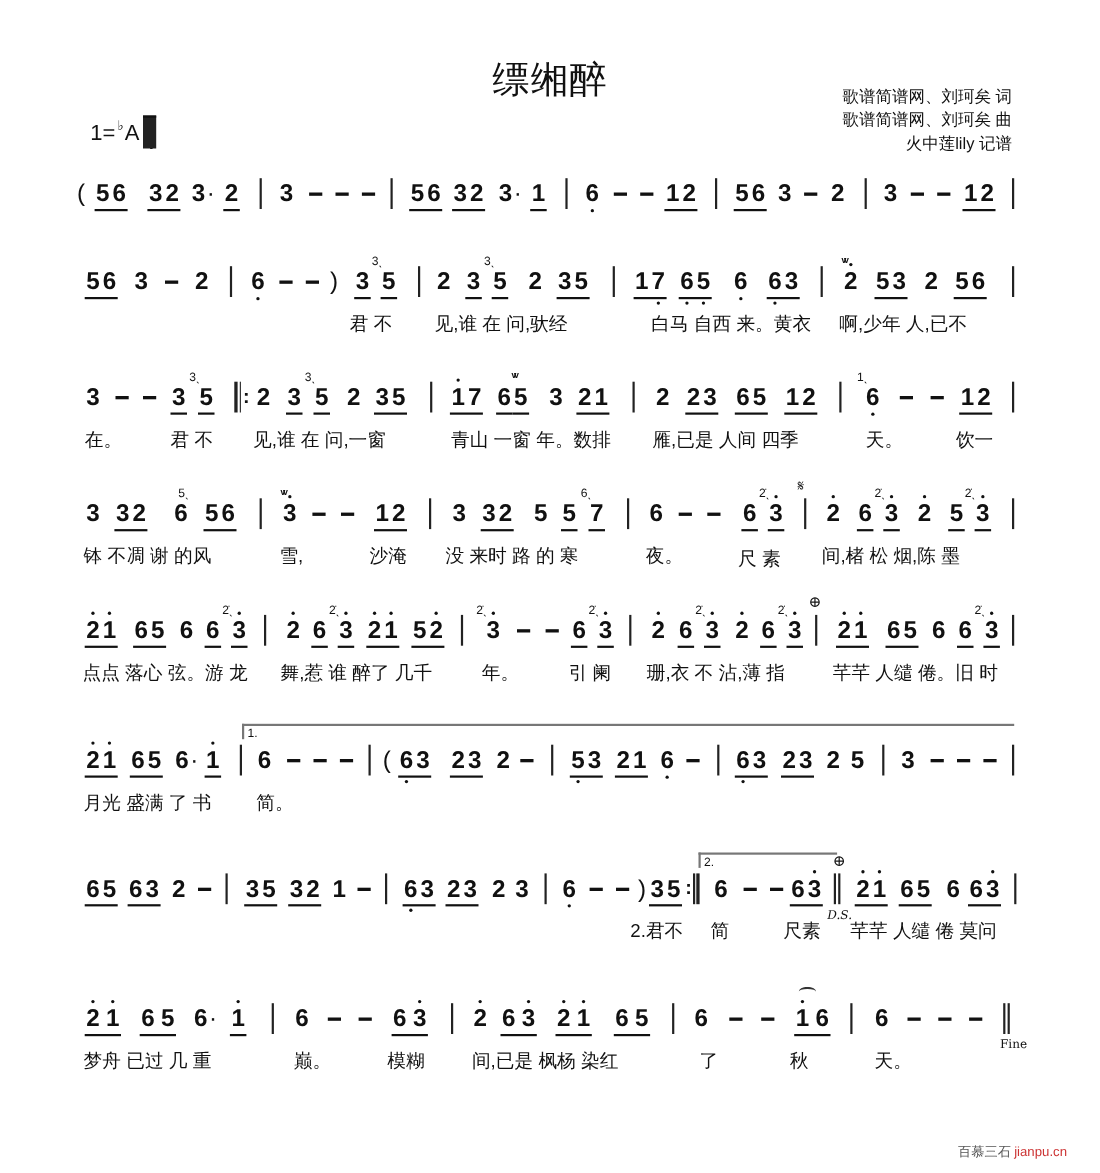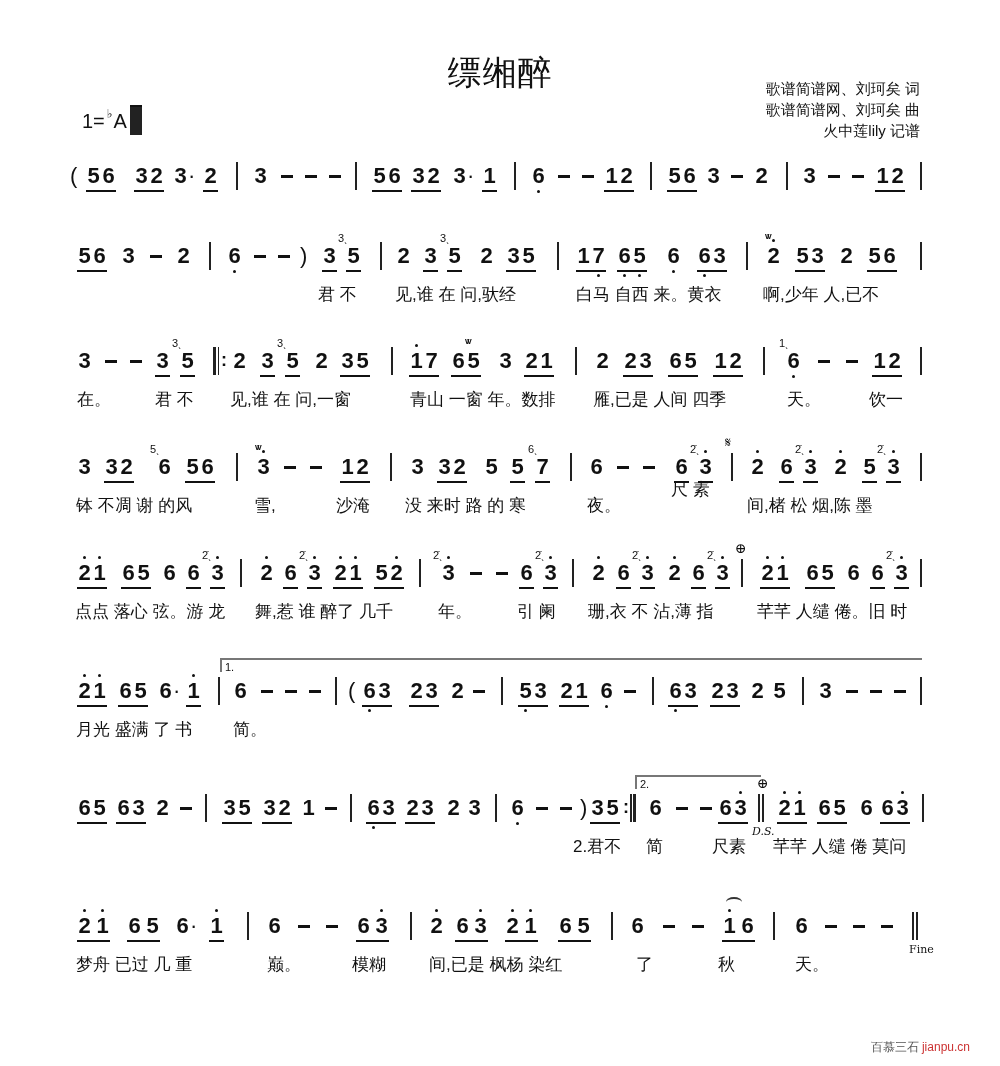--- a/index.html
+++ b/index.html
@@ -151,21 +151,21 @@
       <div class="tok note" style="left: 795px; top: 0px;">5</div>
       <div class="ul" style="left: 795px; top: 25px; width: 30px;"></div>
       <div class="tok note" style="left: 810px; top: 0px;">3</div>
       <div class="tok note" style="left: 839px; top: 0px;">2</div>
       <div class="tok note" style="left: 867px; top: 0px;">5</div>
       <div class="ul" style="left: 867px; top: 25px; width: 30px;"></div>
       <div class="tok note" style="left: 882px; top: 0px;">6</div>
       <div class="bar" style="left: 920px; top: -3px;"></div>
       <div class="lyr" style="left: 318px; top: 38px;">君 不</div>
       <div class="lyr" style="left: 395px; top: 38px;">见,谁 在 问,驮经</div>
-      <div class="lyr" style="left: 576px; top: 38px;">白马 自西 来。黄衣</div>
+      <div class="lyr" style="left: 592px; top: 38px;">白马 自西 来。黄衣</div>
       <div class="lyr" style="left: 763px; top: 38px;">啊,少年 人,已不</div>
     </div>
     <div class="sys" style="top: 350px;">
       <div class="tok note" style="left: 77px; top: 0px;">3</div>
       <div class="dash" style="left: 105px; top: 10px;"></div>
       <div class="dash" style="left: 130px; top: 10px;"></div>
       <div class="tok note" style="left: 155px; top: 0px;">3</div>
       <div class="ul" style="left: 155px; top: 25px; width: 15px;"></div>
       <div class="grace" style="left: 172px; top: -12px;">3ˎ</div>
       <div class="tok note" style="left: 180px; top: 0px;">5</div>
@@ -221,21 +221,21 @@
       <div class="lyr" style="left: 410px; top: 38px;">青山 一窗 年。数排</div>
       <div class="lyr" style="left: 593px; top: 38px;">雁,已是 人间 四季</div>
       <div class="lyr" style="left: 787px; top: 38px;">天。</div>
       <div class="lyr" style="left: 869px; top: 38px;">饮一</div>
     </div>
     <div class="sys" style="top: 456px;">
       <div class="tok note" style="left: 77px; top: 0px;">3</div>
       <div class="tok note" style="left: 104px; top: 0px;">3</div>
       <div class="ul" style="left: 104px; top: 25px; width: 30px;"></div>
       <div class="tok note" style="left: 119px; top: 0px;">2</div>
-      <div class="grace" style="left: 150px; top: -12px;">5ˎ</div>
+      <div class="grace" style="left: 162px; top: -12px;">5ˎ</div>
       <div class="tok note" style="left: 157px; top: 0px;">6</div>
       <div class="tok note" style="left: 185px; top: 0px;">5</div>
       <div class="ul" style="left: 185px; top: 25px; width: 30px;"></div>
       <div class="tok note" style="left: 200px; top: 0px;">6</div>
       <div class="bar" style="left: 236px; top: -3px;"></div>
       <div class="mord" style="left: 255px; top: -18px;">ᵥᵥ</div>
       <div class="tok note" style="left: 256px; top: 0px;">3<div class="dot-hi"></div></div>
       <div class="dash" style="left: 284px; top: 10px;"></div>
       <div class="dash" style="left: 310px; top: 10px;"></div>
       <div class="tok note" style="left: 340px; top: 0px;">1</div>
@@ -274,21 +274,21 @@
       <div class="ul" style="left: 862px; top: 25px; width: 15px;"></div>
       <div class="grace" style="left: 877px; top: -12px;">2̇ˎ</div>
       <div class="tok note" style="left: 886px; top: 0px;">3<div class="dot-hi"></div></div>
       <div class="ul" style="left: 886px; top: 25px; width: 15px;"></div>
       <div class="bar" style="left: 920px; top: -3px;"></div>
       <div class="lyr" style="left: 76px; top: 38px;">钵 不凋  谢 的风</div>
       <div class="lyr" style="left: 254px; top: 38px;">雪,</div>
       <div class="lyr" style="left: 336px; top: 38px;">沙淹</div>
       <div class="lyr" style="left: 405px; top: 38px;">没 来时 路 的 寒</div>
       <div class="lyr" style="left: 587px; top: 38px;">夜。</div>
-      <div class="lyr" style="left: 671px; top: 22px;">尺 素</div>
+      <div class="lyr" style="left: 671px; top: 41px;">尺 素</div>
       <div class="lyr" style="left: 747px; top: 38px;">间,楮 松 烟,陈 墨</div>
     </div>
     <div class="sys" style="top: 562px;">
       <div class="tok note" style="left: 77px; top: 0px;">2<div class="dot-hi"></div></div>
       <div class="ul" style="left: 77px; top: 25px; width: 30px;"></div>
       <div class="tok note" style="left: 92px; top: 0px;">1<div class="dot-hi"></div></div>
       <div class="tok note" style="left: 121px; top: 0px;">6</div>
       <div class="ul" style="left: 121px; top: 25px; width: 30px;"></div>
       <div class="tok note" style="left: 136px; top: 0px;">5</div>
       <div class="tok note" style="left: 162px; top: 0px;">6</div>

